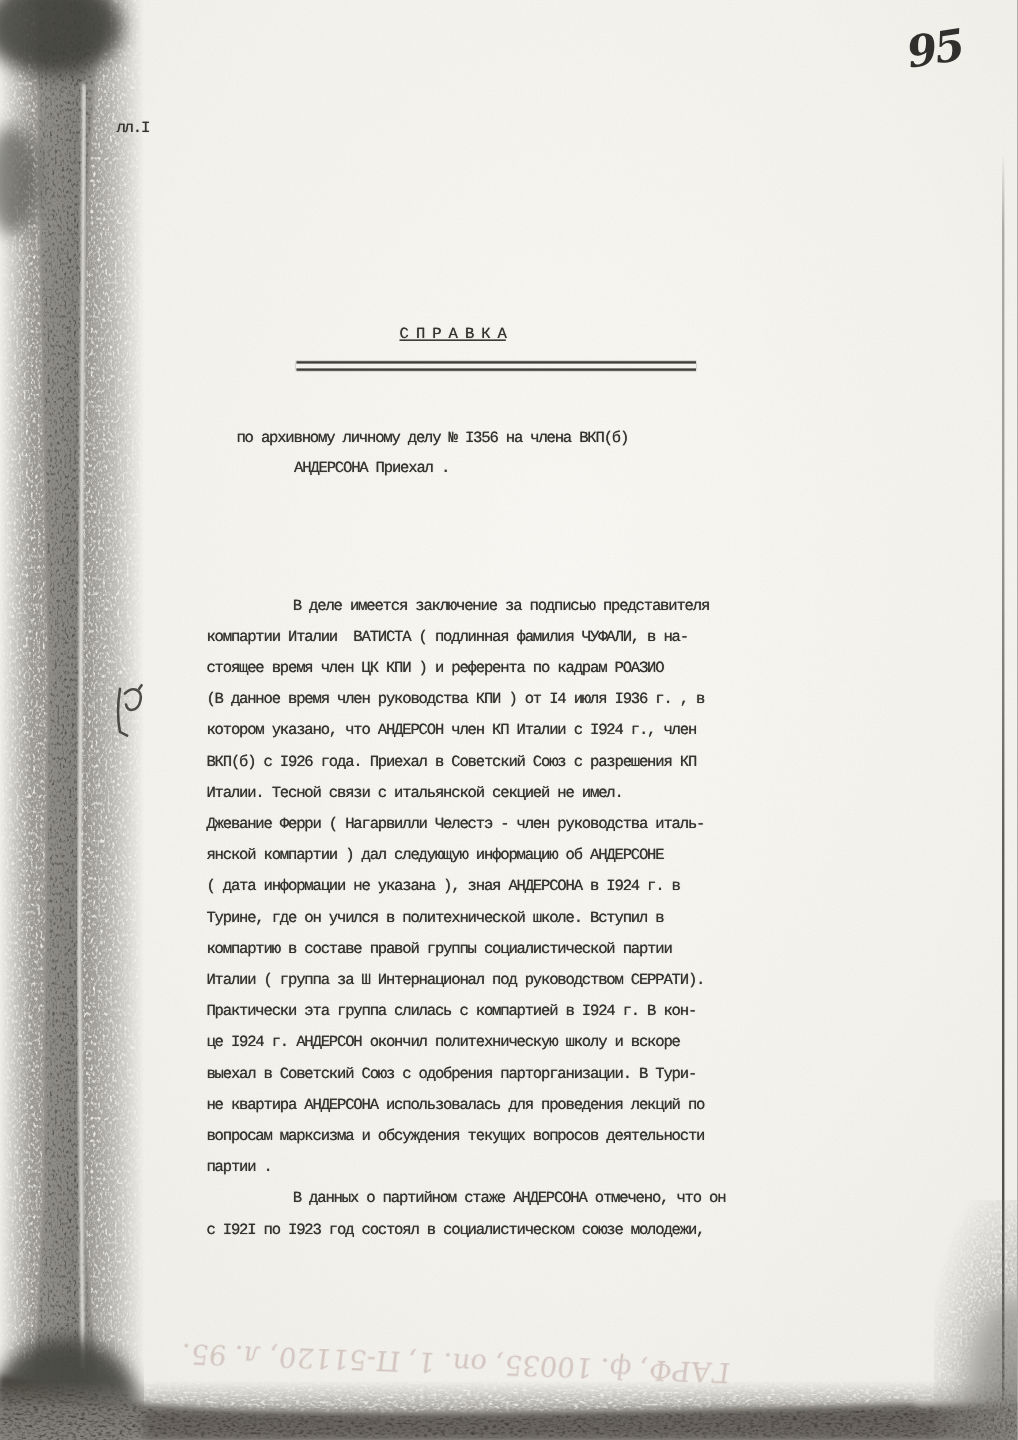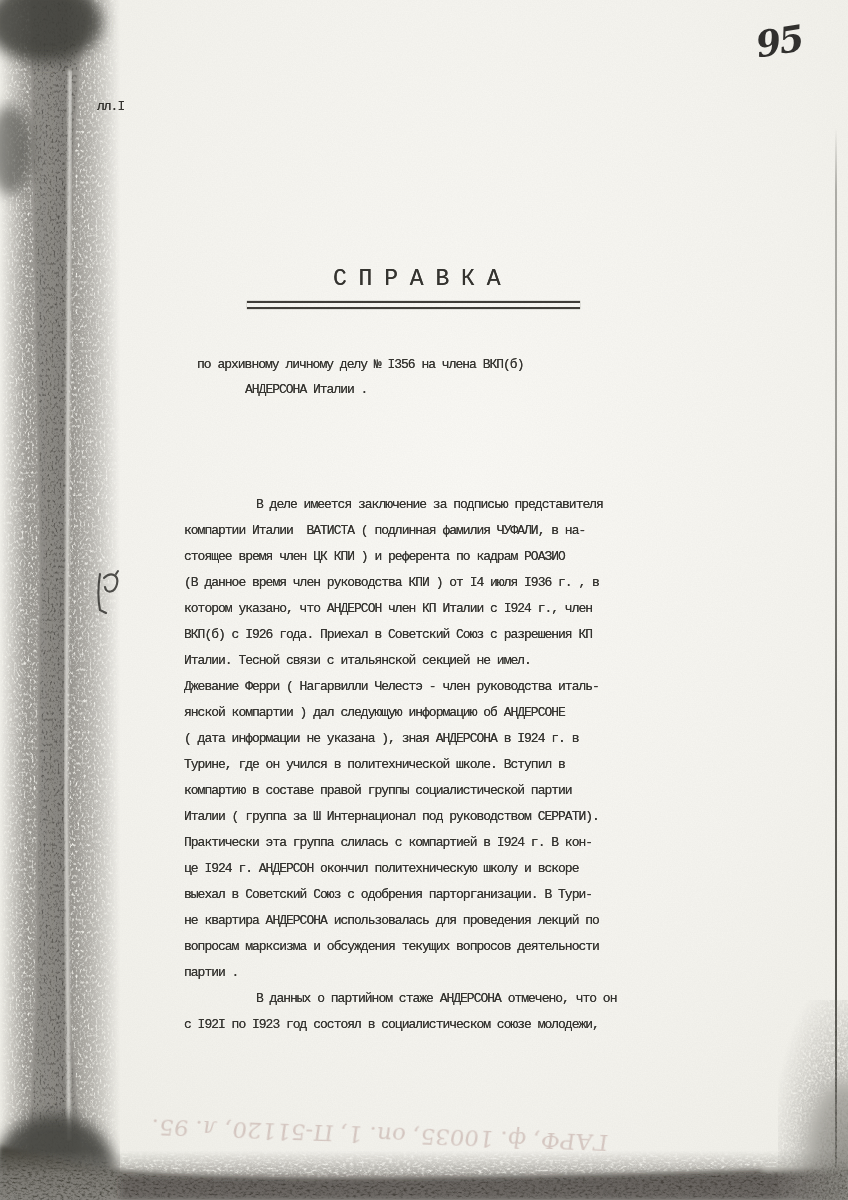--- a/index.html
+++ b/index.html
@@ -15,27 +15,27 @@
       radial-gradient(ellipse at 55% 40%, #faf9f5 0%, var(--paper) 55%, #efeee7 100%);
     font-family:"Liberation Mono","DejaVu Sans Mono",monospace;
     color:var(--ink);
   }
   .abs{position:absolute;}
   
   .tw{
     font-size:13px;letter-spacing:-1px;line-height:26px;white-space:pre;
     color:var(--ink);text-shadow:0 0 0.6px rgba(46,45,41,0.85);
   }
-  .title{letter-spacing:-1px;font-size:23px;}
+  .title{letter-spacing:-1px;font-size:13px;text-decoration:underline;}
   .title-rule{
     left:247px;top:301px;width:333px;height:4px;
     border-top:2.5px solid #3e3c37;border-bottom:2.5px solid #3e3c37;
     box-shadow:0 0 1px rgba(60,58,52,.7);
   }
-  .body-block{left:184px;top:492px;width:650px;}
+  .body-block{left:172px;top:492px;width:650px;}
   .tline{height:26px;}
   .tline.ind{padding-left:72px;}
   .hand95{
     left:756px;top:20px;
     font-family:"DejaVu Serif",serif;font-style:italic;font-weight:600;
     font-size:36px;color:#2f2e2c;transform:rotate(-9deg);
     letter-spacing:-2px;
   }
   .footer-note{
     left:120px;top:1122px;width:520px;text-align:center;
@@ -142,21 +142,21 @@
   </svg>
 
   <div class="abs hand95">95</div>
 
   <div class="abs tw" style="left:97px;top:94px;">лл.I</div>
 
   <div class="abs tw title" style="left:333px;top:266px;">С П Р А В К А</div>
   <div class="abs title-rule"></div>
 
   <div class="abs tw" style="left:197px;top:352px;">по архивному личному делу № I356 на члена ВКП(б)</div>
-  <div class="abs tw" style="left:245px;top:377px;">АНДЕРСОНА Италии .</div>
+  <div class="abs tw" style="left:245px;top:377px;">АНДЕРСОНА Приехал .</div>
 
   <svg class="abs" style="left:92px;top:568px;" width="44" height="56" viewBox="0 0 44 56">
     <g stroke="#3b3a37" stroke-width="2.1" fill="none" stroke-linecap="round" opacity="0.9">
       <path d="M8,6 C6,18 6,32 8,42 l6,3"></path>
       <path d="M12,10 c7,-7 15,-3 13,6 c-2,9 -11,10 -12,3"></path>
       <path d="M24,6 l2,-3"></path>
     </g>
   </svg>
 
   <div class="abs tw body-block"><div class="tline ind">В деле имеется заключение за подписью представителя</div><div class="tline">компартии Италии  ВАТИСТА ( подлинная фамилия ЧУФАЛИ, в на-</div><div class="tline">стоящее время член ЦК КПИ ) и референта по кадрам РОАЗИО</div><div class="tline">(В данное время член руководства КПИ ) от I4 июля I936 г. , в</div><div class="tline">котором указано, что АНДЕРСОН член КП Италии с I924 г., член</div><div class="tline">ВКП(б) с I926 года. Приехал в Советский Союз с разрешения КП</div><div class="tline">Италии. Тесной связи с итальянской секцией не имел.</div><div class="tline">Джевание Ферри ( Нагарвилли Челестэ - член руководства италь-</div><div class="tline">янской компартии ) дал следующую информацию об АНДЕРСОНЕ</div><div class="tline">( дата информации не указана ), зная АНДЕРСОНА в I924 г. в</div><div class="tline">Турине, где он учился в политехнической школе. Вступил в</div><div class="tline">компартию в составе правой группы социалистической партии</div><div class="tline">Италии ( группа за Ш Интернационал под руководством СЕРРАТИ).</div><div class="tline">Практически эта группа слилась с компартией в I924 г. В кон-</div><div class="tline">це I924 г. АНДЕРСОН окончил политехническую школу и вскоре</div><div class="tline">выехал в Советский Союз с одобрения парторганизации. В Тури-</div><div class="tline">не квартира АНДЕРСОНА использовалась для проведения лекций по</div><div class="tline">вопросам марксизма и обсуждения текущих вопросов деятельности</div><div class="tline">партии .</div><div class="tline ind">В данных о партийном стаже АНДЕРСОНА отмечено, что он</div><div class="tline">с I92I по I923 год состоял в социалистическом союзе молодежи,</div></div>

